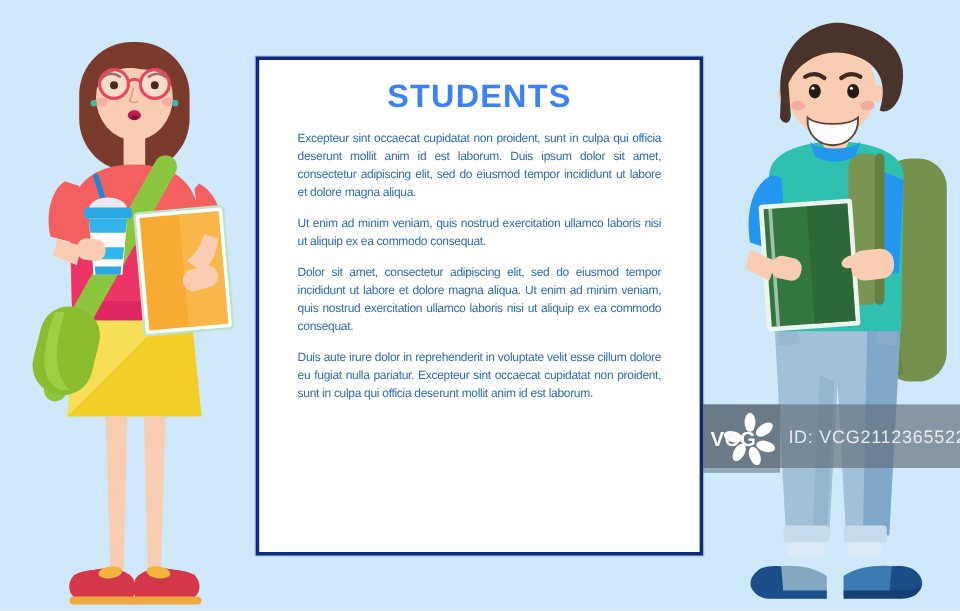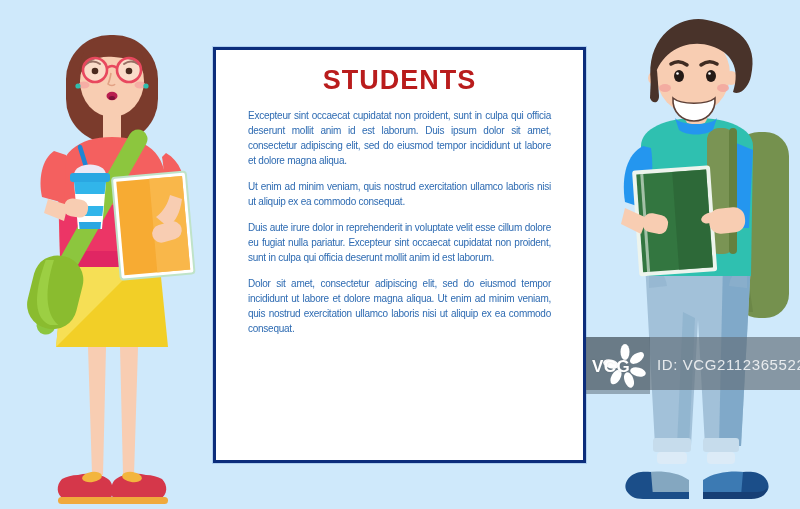--- a/index.html
+++ b/index.html
@@ -5,21 +5,21 @@
   * { box-sizing: border-box; }
   html,body { margin:0; padding:0; }
   body { font-family:"Liberation Sans", sans-serif; }
   .stage { position:relative; width:800px; height:509px; background:#cfe9fb; overflow:hidden; }
 
   
   .poster { position:absolute; left:213px; top:47px; width:373px; height:416px;
             background:#ffffff; border:3px solid #0c2d7b; padding:14px 32px 0 32px;
             box-shadow:0 0 0 1px rgba(90,140,210,.28); }
   .poster h1 { margin:0 0 12px 0; text-align:center; font-size:27px; line-height:32px;
-               font-weight:bold; letter-spacing:1px; color:#b91c1c; }
+               font-weight:bold; letter-spacing:1px; color:#3b82f6; }
   .poster p { margin:0 0 11px 0; font-size:10px; line-height:15px; letter-spacing:-0.25px;
               text-align:justify; color:#2e6bb2; }
 
   
   .figure { position:absolute; }
   .figure-left  { left:14px; top:22px; width:205px; height:482px; }
   .figure-right { left:595px; top:12px; width:205px; height:492px; }
 
   
   .watermark { position:absolute; left:586px; top:337px; width:214px; height:53px;
@@ -124,22 +124,22 @@
     <g fill="#f8cdb2">
       <path d="M34,176 L54,182 L50,198 L30,190 Z"></path>
       <rect x="50" y="176" width="24" height="18" rx="8" transform="rotate(8 62 185)"></rect>
     </g>
   </svg>
 
   <div class="poster">
     <h1>STUDENTS</h1>
     <p>Excepteur sint occaecat cupidatat non proident, sunt in culpa qui officia deserunt mollit anim id est laborum. Duis ipsum dolor sit amet, consectetur adipiscing elit, sed do eiusmod tempor incididunt ut labore et dolore magna aliqua.</p>
     <p>Ut enim ad minim veniam, quis nostrud exercitation ullamco laboris nisi ut aliquip ex ea commodo consequat.</p>
+    <p>Dolor sit amet, consectetur adipiscing elit, sed do eiusmod tempor incididunt ut labore et dolore magna aliqua. Ut enim ad minim veniam, quis nostrud exercitation ullamco laboris nisi ut aliquip ex ea commodo consequat.</p>
     <p>Duis aute irure dolor in reprehenderit in voluptate velit esse cillum dolore eu fugiat nulla pariatur. Excepteur sint occaecat cupidatat non proident, sunt in culpa qui officia deserunt mollit anim id est laborum.</p>
-    <p>Dolor sit amet, consectetur adipiscing elit, sed do eiusmod tempor incididunt ut labore et dolore magna aliqua. Ut enim ad minim veniam, quis nostrud exercitation ullamco laboris nisi ut aliquip ex ea commodo consequat.</p>
   </div>
 
   <svg class="figure figure-right" viewBox="0 0 205 492">
     <g>
       <rect x="140" y="120" width="54" height="186" rx="24" fill="#75914e"></rect>
       <path d="M140,140 C138,200 140,260 146,300 L158,300 C150,250 150,190 154,140 Z" fill="#647f41" opacity="0.55"></path>
     </g>
 
     <path d="M50,250 L156,250 L146,434 L110,434 L103,308 L96,434 L60,434 Z" fill="#a2c1d9"></path>
     <g>

